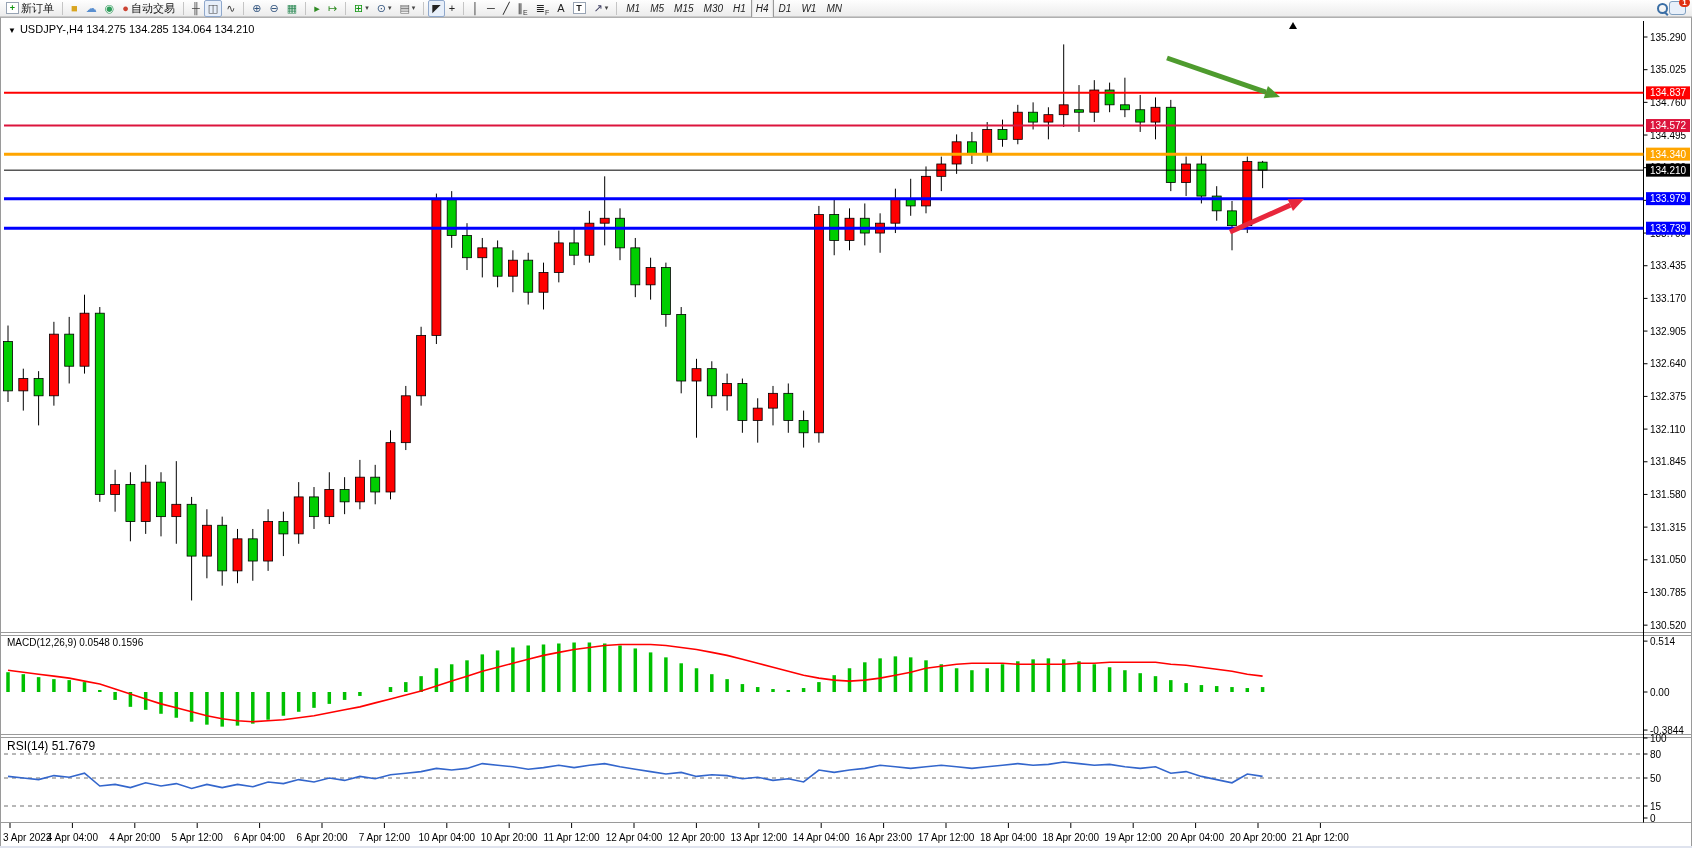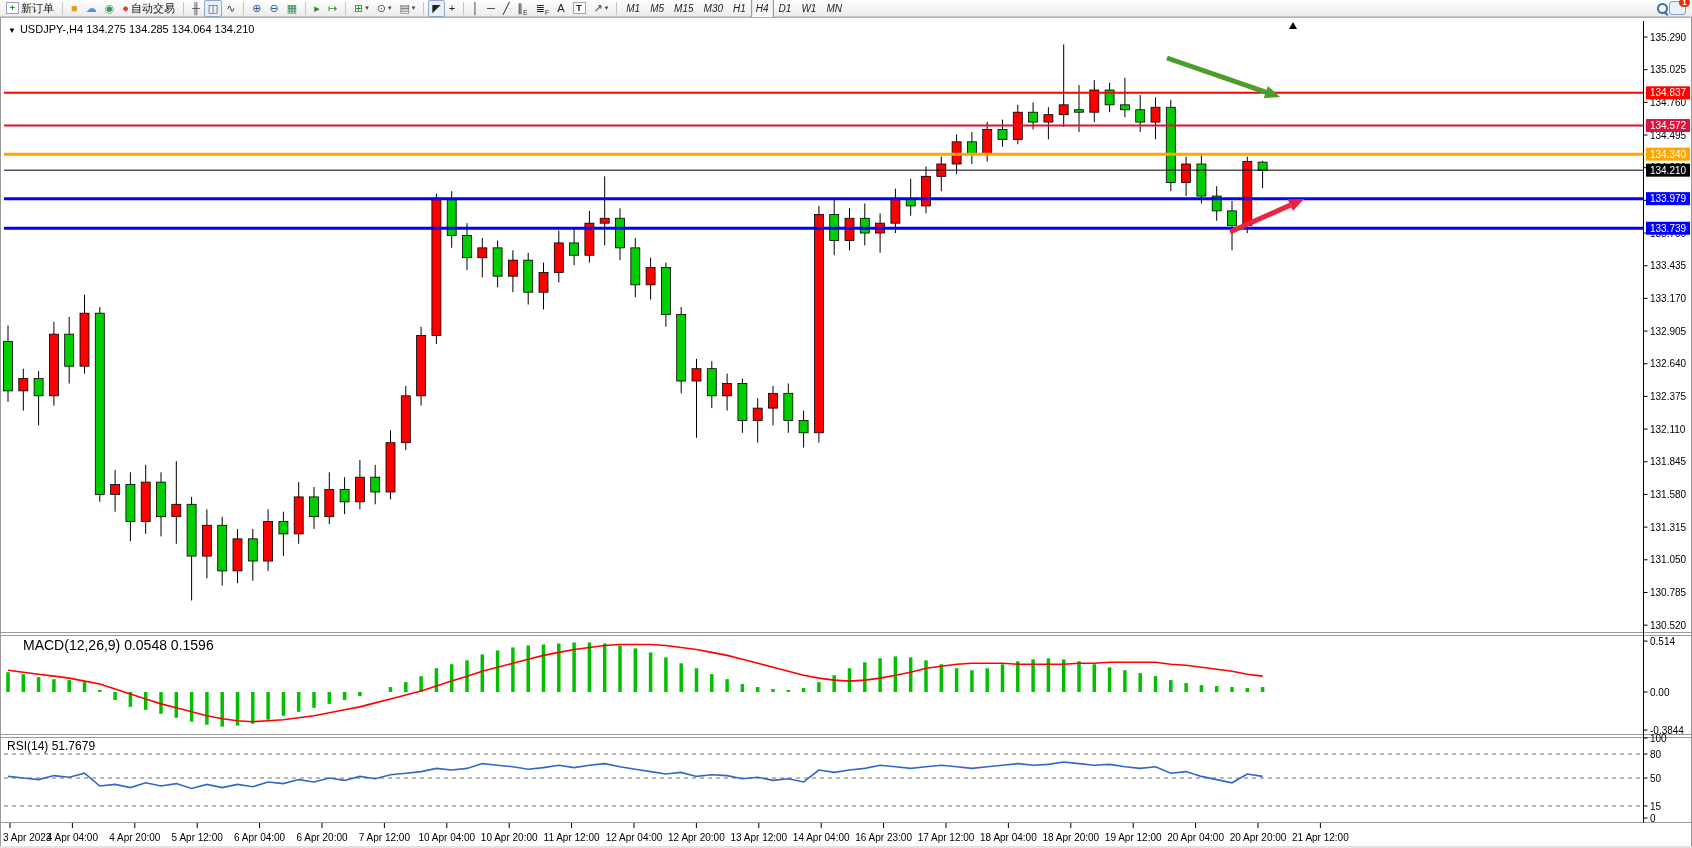--- a/index.html
+++ b/index.html
@@ -26,21 +26,21 @@
   .badge{position:absolute;right:-5px;top:-4px;min-width:9px;height:9px;background:#e03010;color:#fff;
      font-size:8px;line-height:9px;text-align:center;border-radius:5px;padding:0 1px;font-weight:bold;}
   
   #chartwin{position:absolute;left:0;top:17px;width:1692px;height:650px;background:#fff;}
   #frame{position:absolute;left:0;top:17px;width:1690px;height:829px;border:1px solid #9a9a9a;border-top:1px solid #b0b0b0;pointer-events:none;}
   svg{position:absolute;left:0;top:0;}
   .ovl{position:absolute;color:#000;white-space:nowrap;}
   #title{left:8px;top:23px;font-size:11px;}
   #title .sym{margin-left:4px;}
   #title .arr{font-size:8px;color:#000;}
-  #macdlab{left:23px;top:637px;font-size:14px;}
+  #macdlab{left:7px;top:637px;font-size:10px;}
   #rsilab{left:7px;top:739px;font-size:12px;}
   #bottomband{position:absolute;left:0;top:846px;width:1692px;height:2px;background:#dfe3ee;}
 </style>
 </head>
 <body>
 
 <div id="app">
   <div id="toolbar">
       <span class="tb-btn">
         <span class="tb-glyph boxed" style="color: rgb(18, 150, 18);">+</span>

